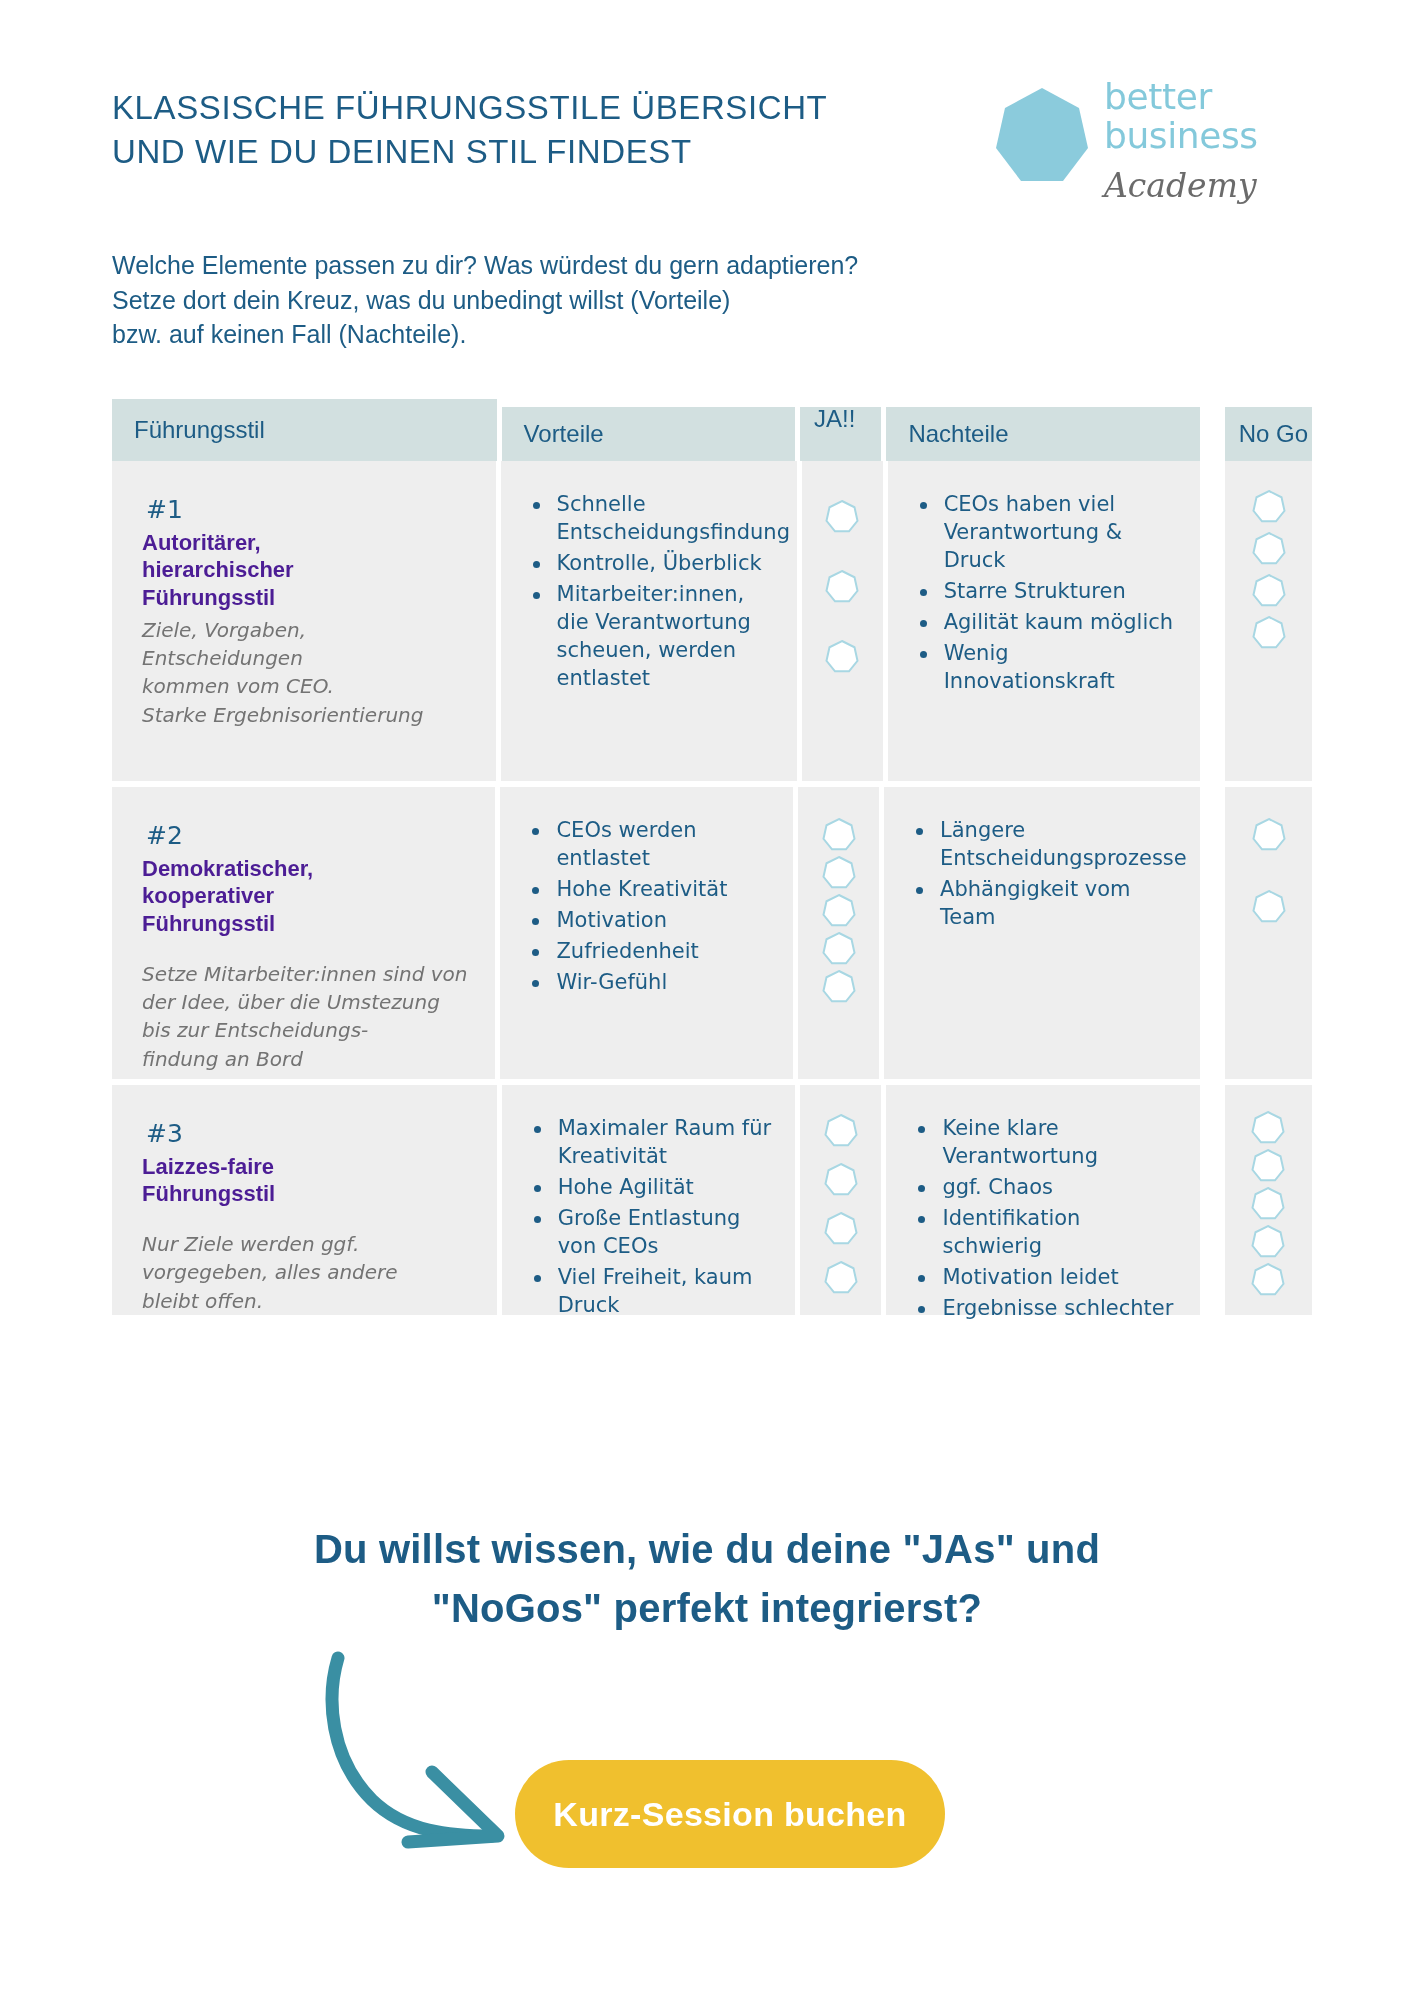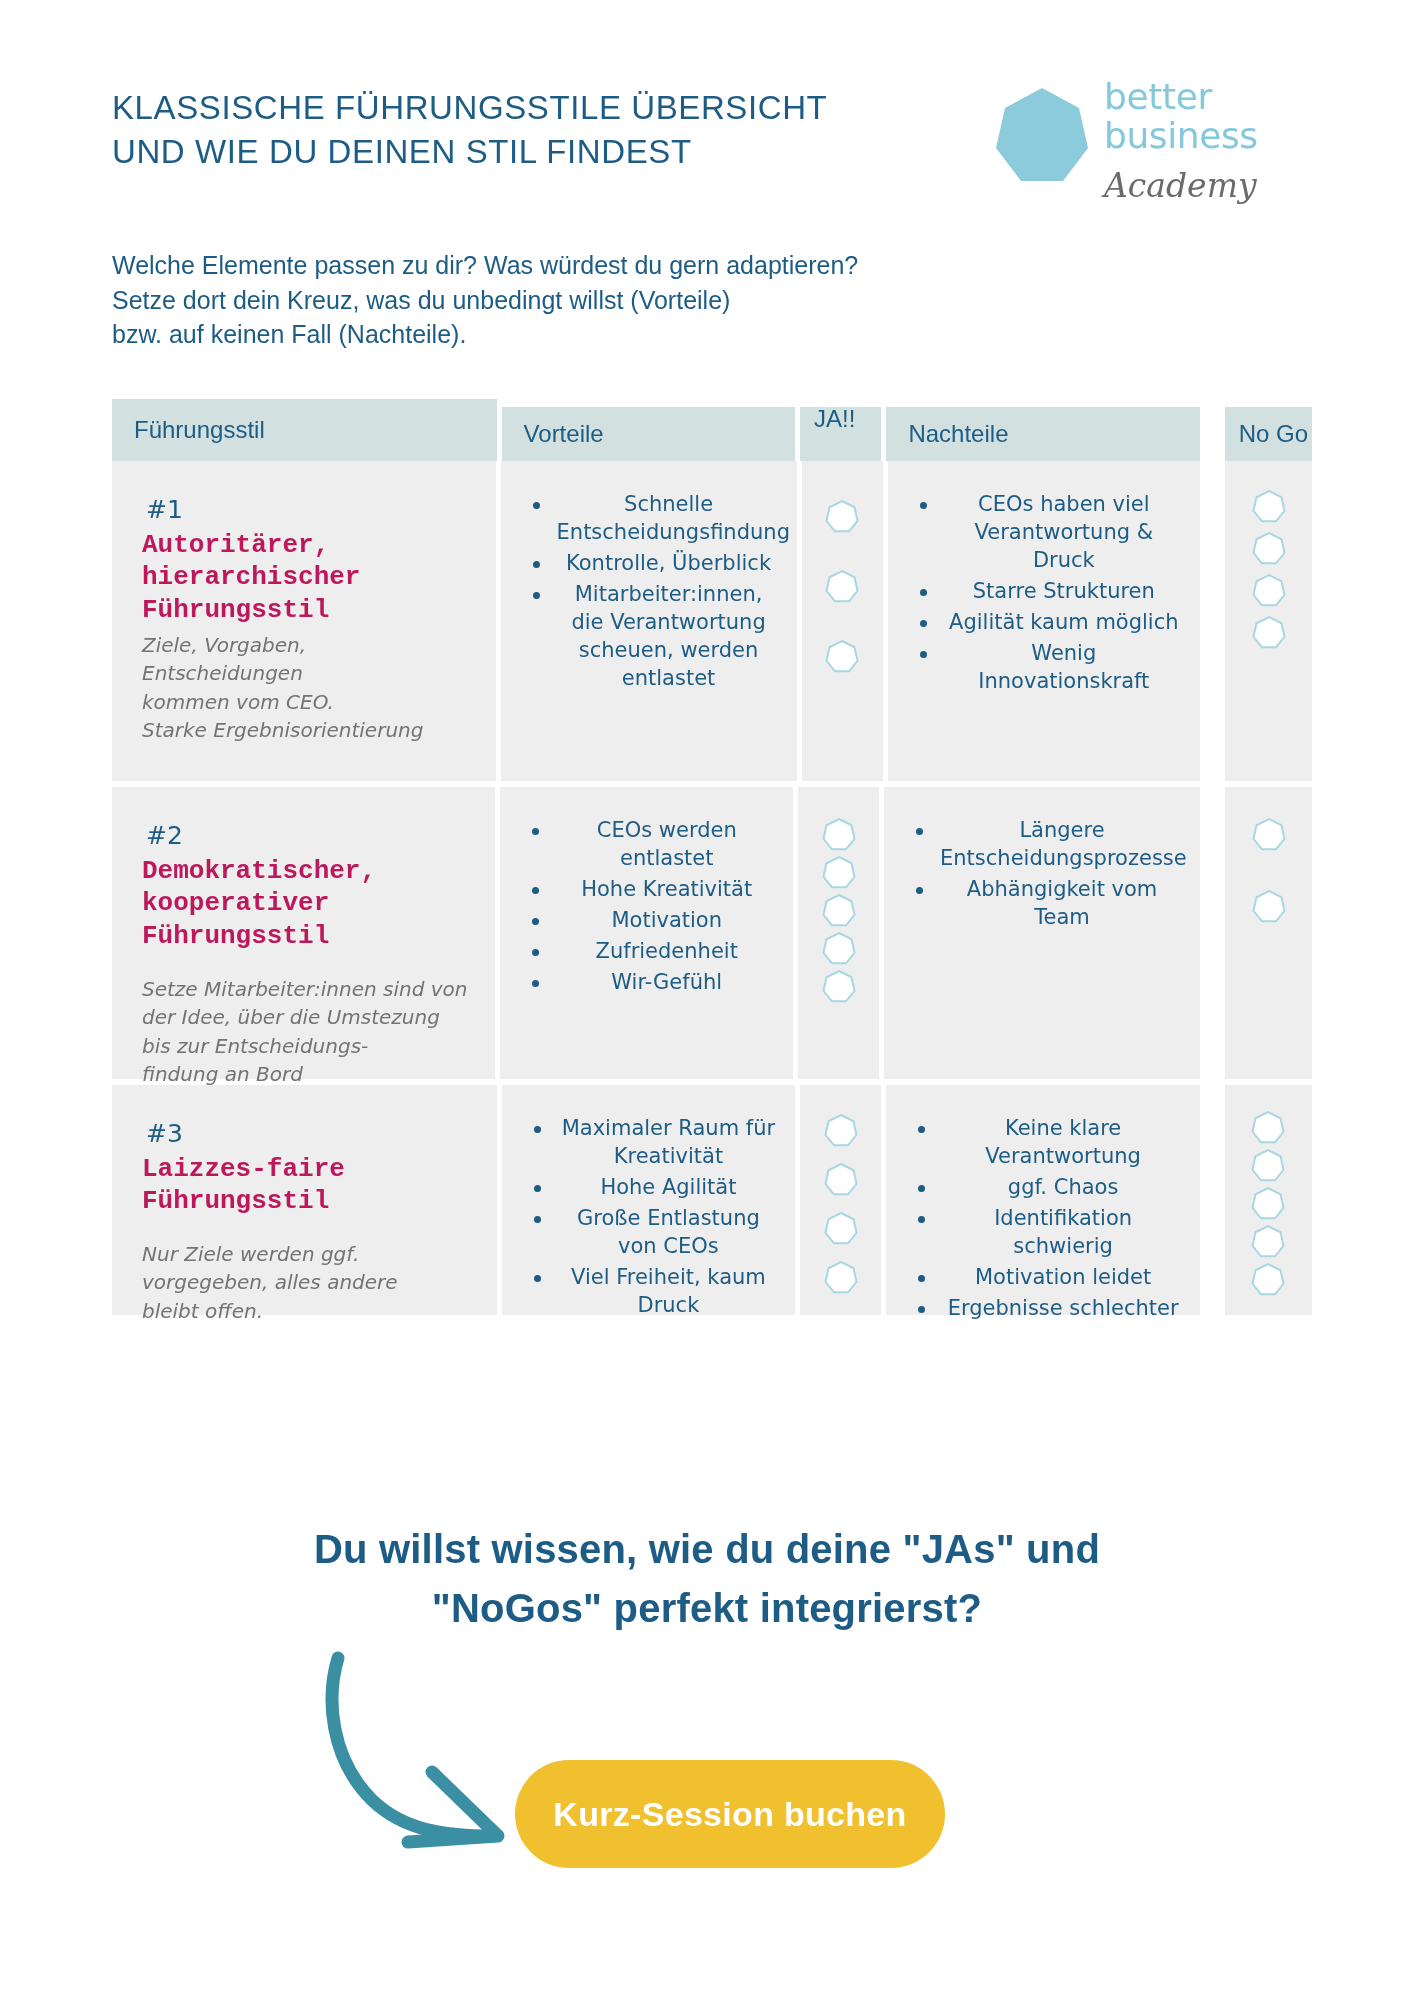--- a/index.html
+++ b/index.html
@@ -97,37 +97,37 @@
 
   .style-cell { padding: 30px 18px 26px 30px; }
   .num {
     font-family: "DejaVu Sans", sans-serif;
     font-size: 25px;
     color: #1d5c85;
     line-height: 1.5;
     padding-left: 4px;
   }
   .sname {
-    font-family: Liberation Mono, monospace;
+    font-family: Liberation Sans, sans-serif;
     font-weight: bold;
-    font-size: 26px;
-    color: #be185d;
+    font-size: 22px;
+    color: #4c1d95;
     line-height: 1.26;
   }
   .sdesc {
     font-family: "DejaVu Sans", sans-serif;
     font-style: italic;
     font-size: 20px;
     color: #737373;
     line-height: 1.42;
     margin-top: 4px;
   }
   .sdesc.gap { margin-top: 22px; }
 
-  .list-cell { padding: 30px 16px 20px 30px; text-align: center; }
+  .list-cell { padding: 30px 16px 20px 30px; }
   ul.blist { list-style: none; }
   ul.blist li {
     position: relative;
     font-family: "DejaVu Sans", sans-serif;
     font-size: 21px;
     color: #1d5c85;
     line-height: 1.33;
     padding-left: 26px;
     margin-bottom: 3px;
   }

